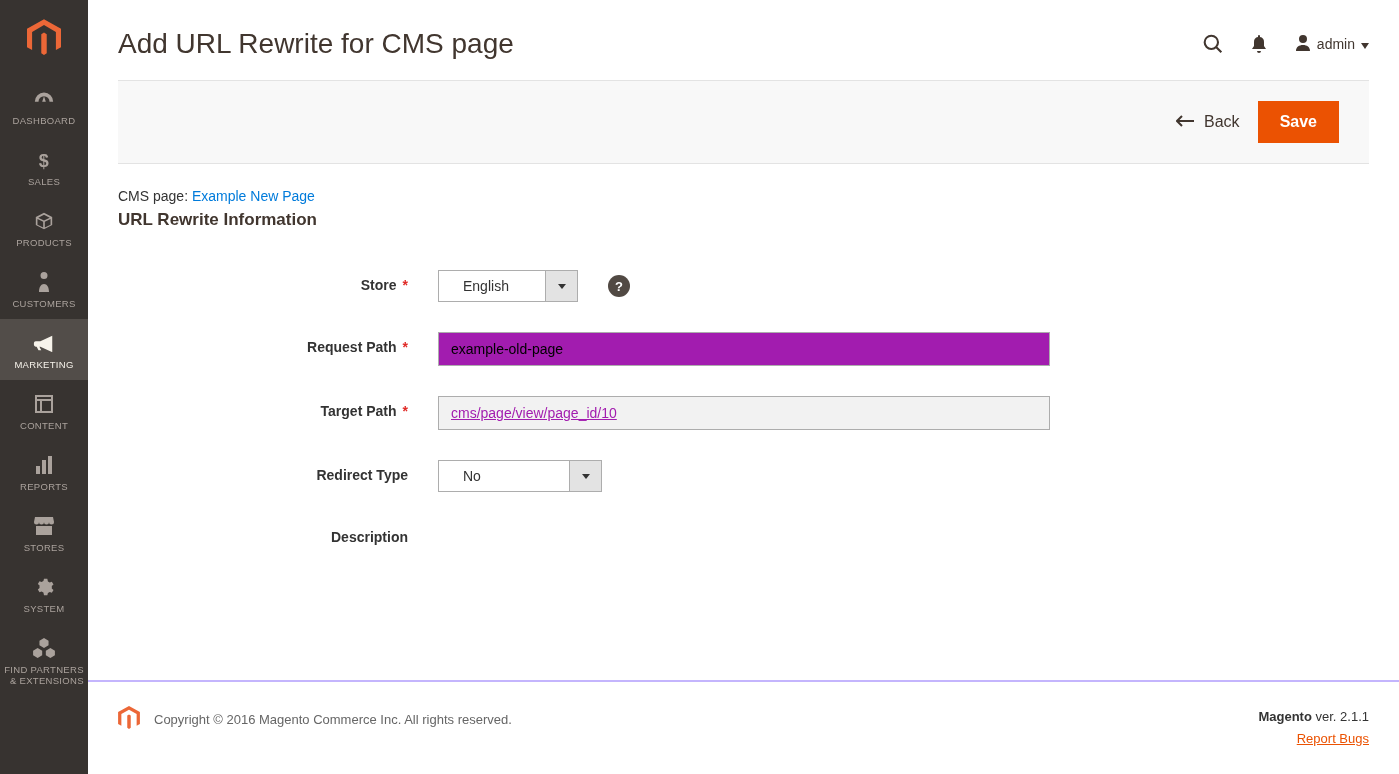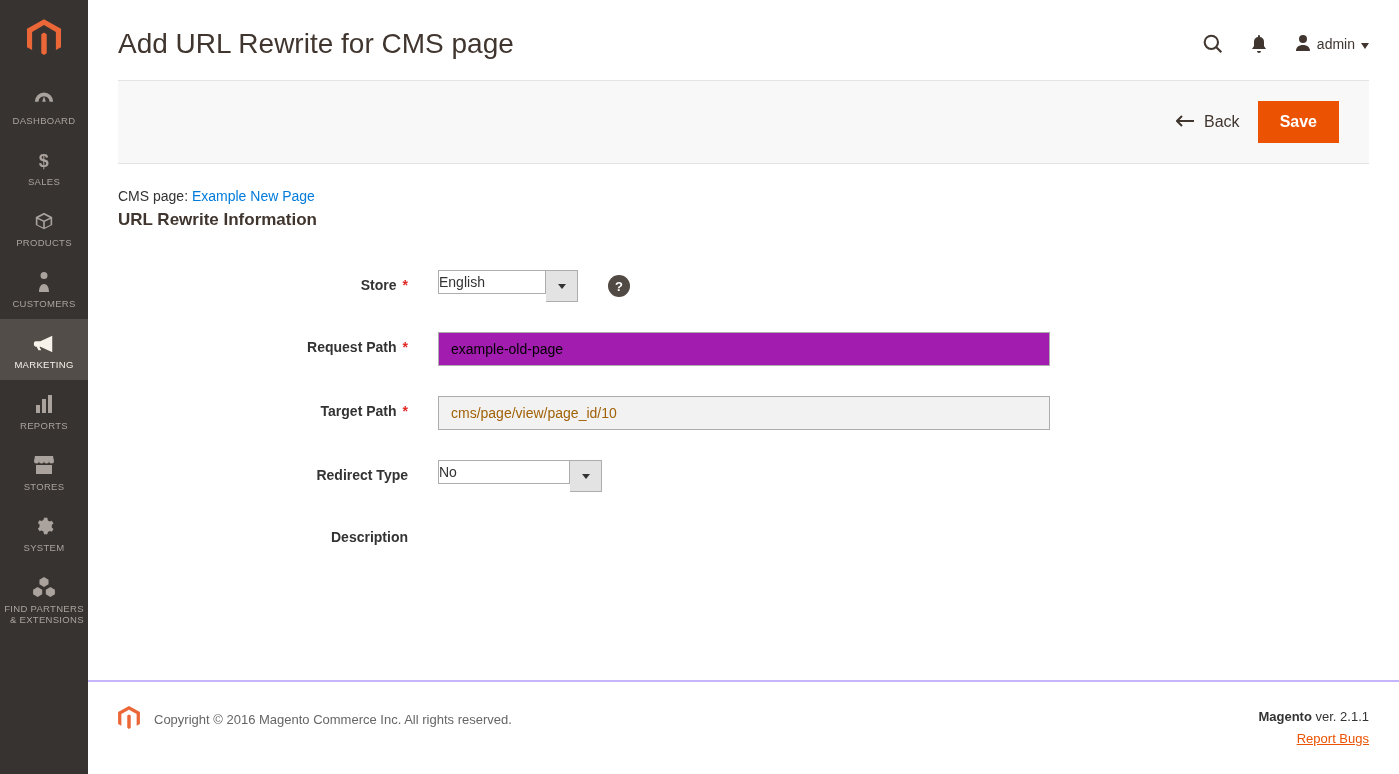--- a/index.html
+++ b/index.html
@@ -32,26 +32,26 @@
 .cms-link-line { font-size: 14px; color: #333; margin-bottom: 6px; }
 .cms-link-line a { color: #007bdb; text-decoration: none; }
 .section-title { font-size: 17px; font-weight: 600; color: #41362f; margin-bottom: 40px; }
 
 .form-row { display: flex; align-items: flex-start; margin-bottom: 30px; }
 .form-label { width: 320px; text-align: right; padding-right: 30px; padding-top: 7px; font-size: 14px; color: #333; font-weight: 600; display:flex; justify-content:flex-end; align-items:center; gap:6px; }
 .required { color: #e02b27; font-size: 14px; }
 .form-field { flex: 1; display: flex; align-items: center; gap: 30px; max-width: 720px; }
 
 .select-wrap { position: relative; display: inline-flex; }
-.select-input { height: 24px; border: 1px solid #adadad; background: #fff; padding: 0 0; font-size: 14px; min-width: 108px; display:flex; align-items:center; }
+.select-input { height: 32px; border: 1px solid #adadad; background: #fff; padding: 0 24px; font-size: 14px; min-width: 108px; display:flex; align-items:center; }
 .select-caret { width: 32px; height: 32px; border: 1px solid #adadad; border-left: none; background: #e3e3e3; display:flex; align-items:center; justify-content:center; cursor:pointer; }
 .select-caret::after { content: ''; border-left: 4px solid transparent; border-right: 4px solid transparent; border-top: 5px solid #333; }
 
 .text-input { height: 34px; border: 1px solid #adadad; background: #a21caf; padding: 0 12px; font-size: 14px; width: 100%; max-width: 612px; }
-.text-input[disabled] { background: #f2f2f2; color: #a16207; }
+.text-input[disabled] { background: #f2f2f2; color: #a21caf; text-decoration: underline; }
 .textarea-input { border: 1px solid #adadad; background: #fff; padding: 8px 12px; font-size: 14px; width: 100%; max-width: 612px; height: 84px; resize: both; font-family: inherit; }
 
 .help-icon { width: 22px; height: 22px; border-radius: 50%; background: #514943; color: #fff; display:flex; align-items:center; justify-content:center; font-size: 13px; font-weight:700; cursor:pointer; }
 
 .footer { border-top: 2px solid #c4b5fd; padding: 24px 30px; display:flex; align-items:flex-start; justify-content:space-between; color: #666; font-size: 13px; }
 .footer-left { display:flex; align-items:center; gap:14px; }
 .footer-logo svg { width:22px; height:24px; }
 .footer-right { text-align: right; line-height: 1.7; }
 .footer-right a { color: #eb5202; text-decoration: underline; }
 .footer-right .mag { color:#333; }
@@ -99,20 +99,28 @@
         </span>
       <span class="sidebar-label">CUSTOMERS</span>
     </div>
     <div class="sidebar-item active">
       <span class="sidebar-icon">
           <svg width="22" height="18" viewBox="0 0 24 18">
             <path fill="currentColor" d="M21 1L8 7H3a2 2 0 00-2 2v2a2 2 0 002 2h1l2 4h3l-2-4h1l13 6V1z"></path>
           </svg>
         </span>
       <span class="sidebar-label">MARKETING</span>
+    </div>
+    <div class="sidebar-item">
+      <span class="sidebar-icon">
+          <svg width="18" height="18" viewBox="0 0 18 18">
+            <path fill="none" stroke="currentColor" stroke-width="2" d="M1 1h16v16H1zM1 5h16M6 5v12"></path>
+          </svg>
+        </span>
+      <span class="sidebar-label">CONTENT</span>
     </div>
     <div class="sidebar-item">
       <span class="sidebar-icon">
           <svg width="18" height="18" viewBox="0 0 18 18">
             <rect fill="currentColor" x="1" y="10" width="4" height="8"></rect>
             <rect fill="currentColor" x="7" y="4" width="4" height="14"></rect>
             <rect fill="currentColor" x="13" y="0" width="4" height="18"></rect>
           </svg>
         </span>
       <span class="sidebar-label">REPORTS</span>

